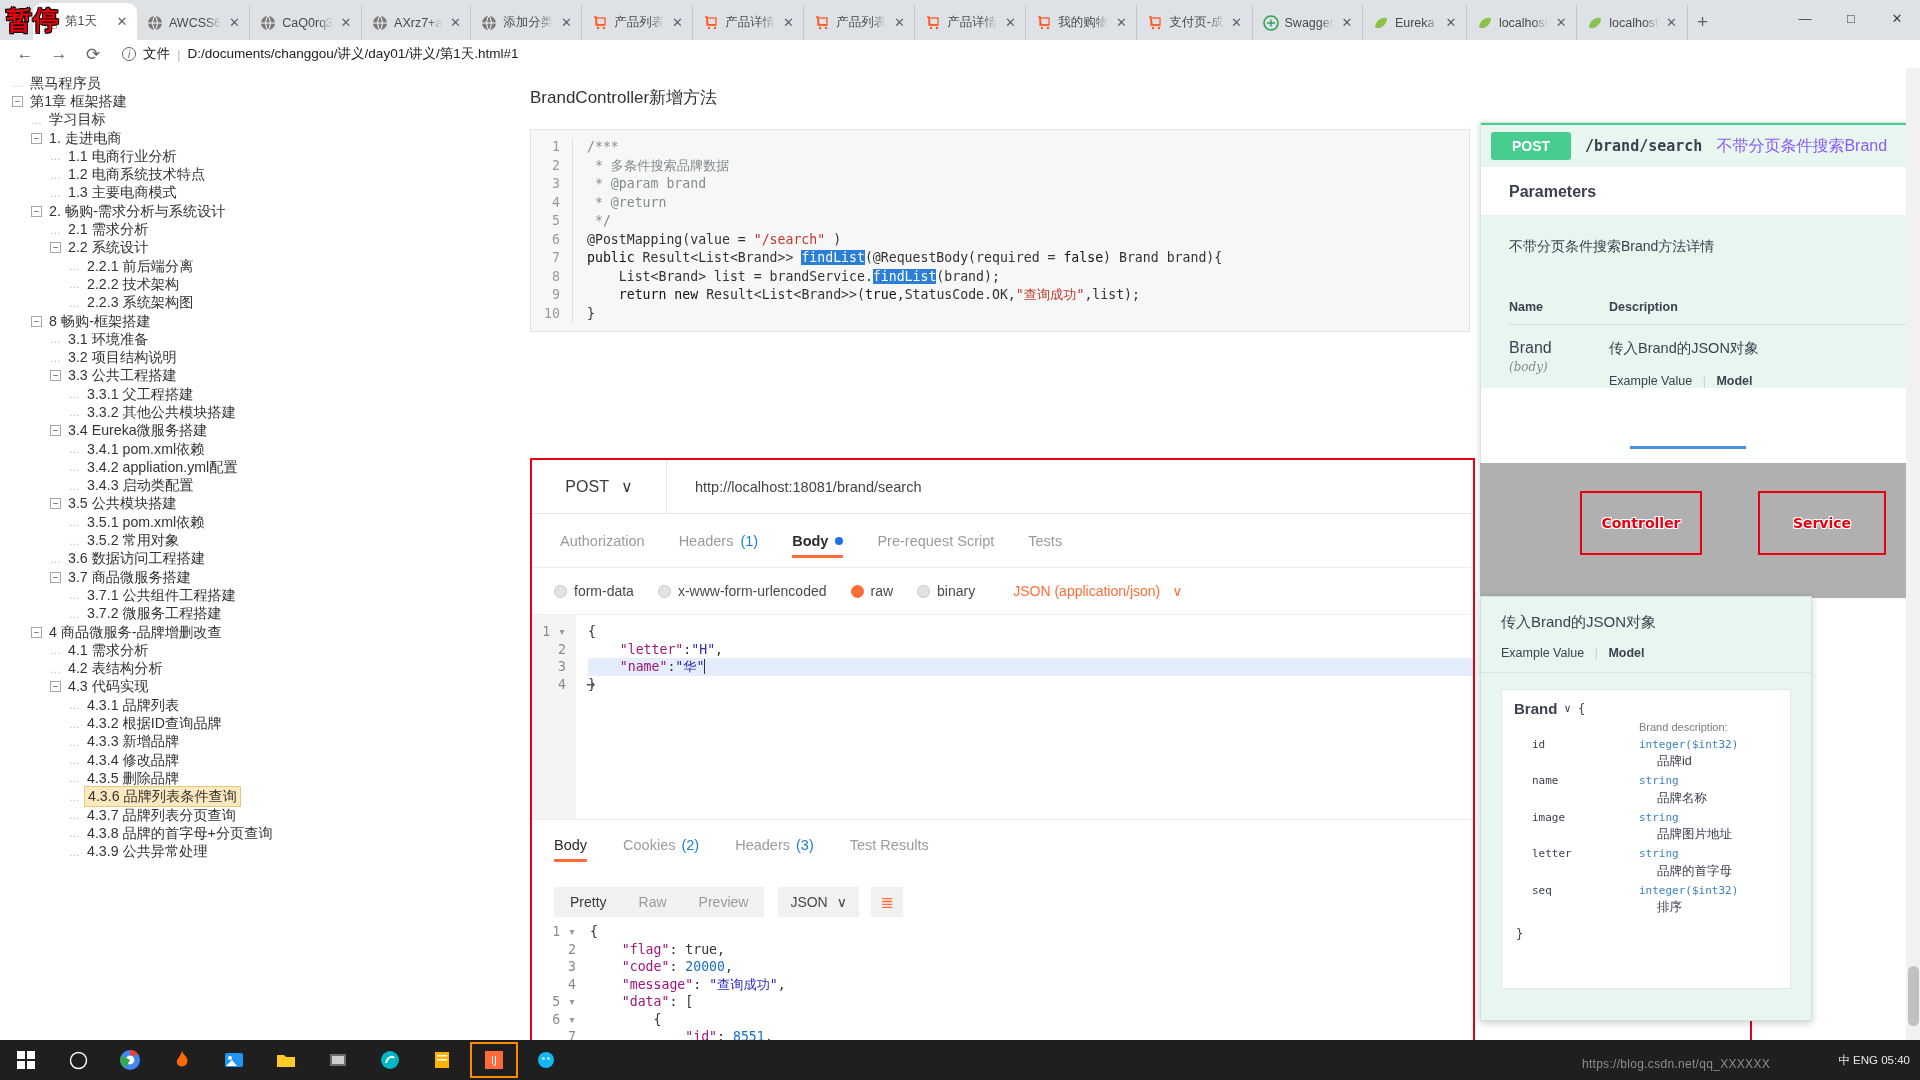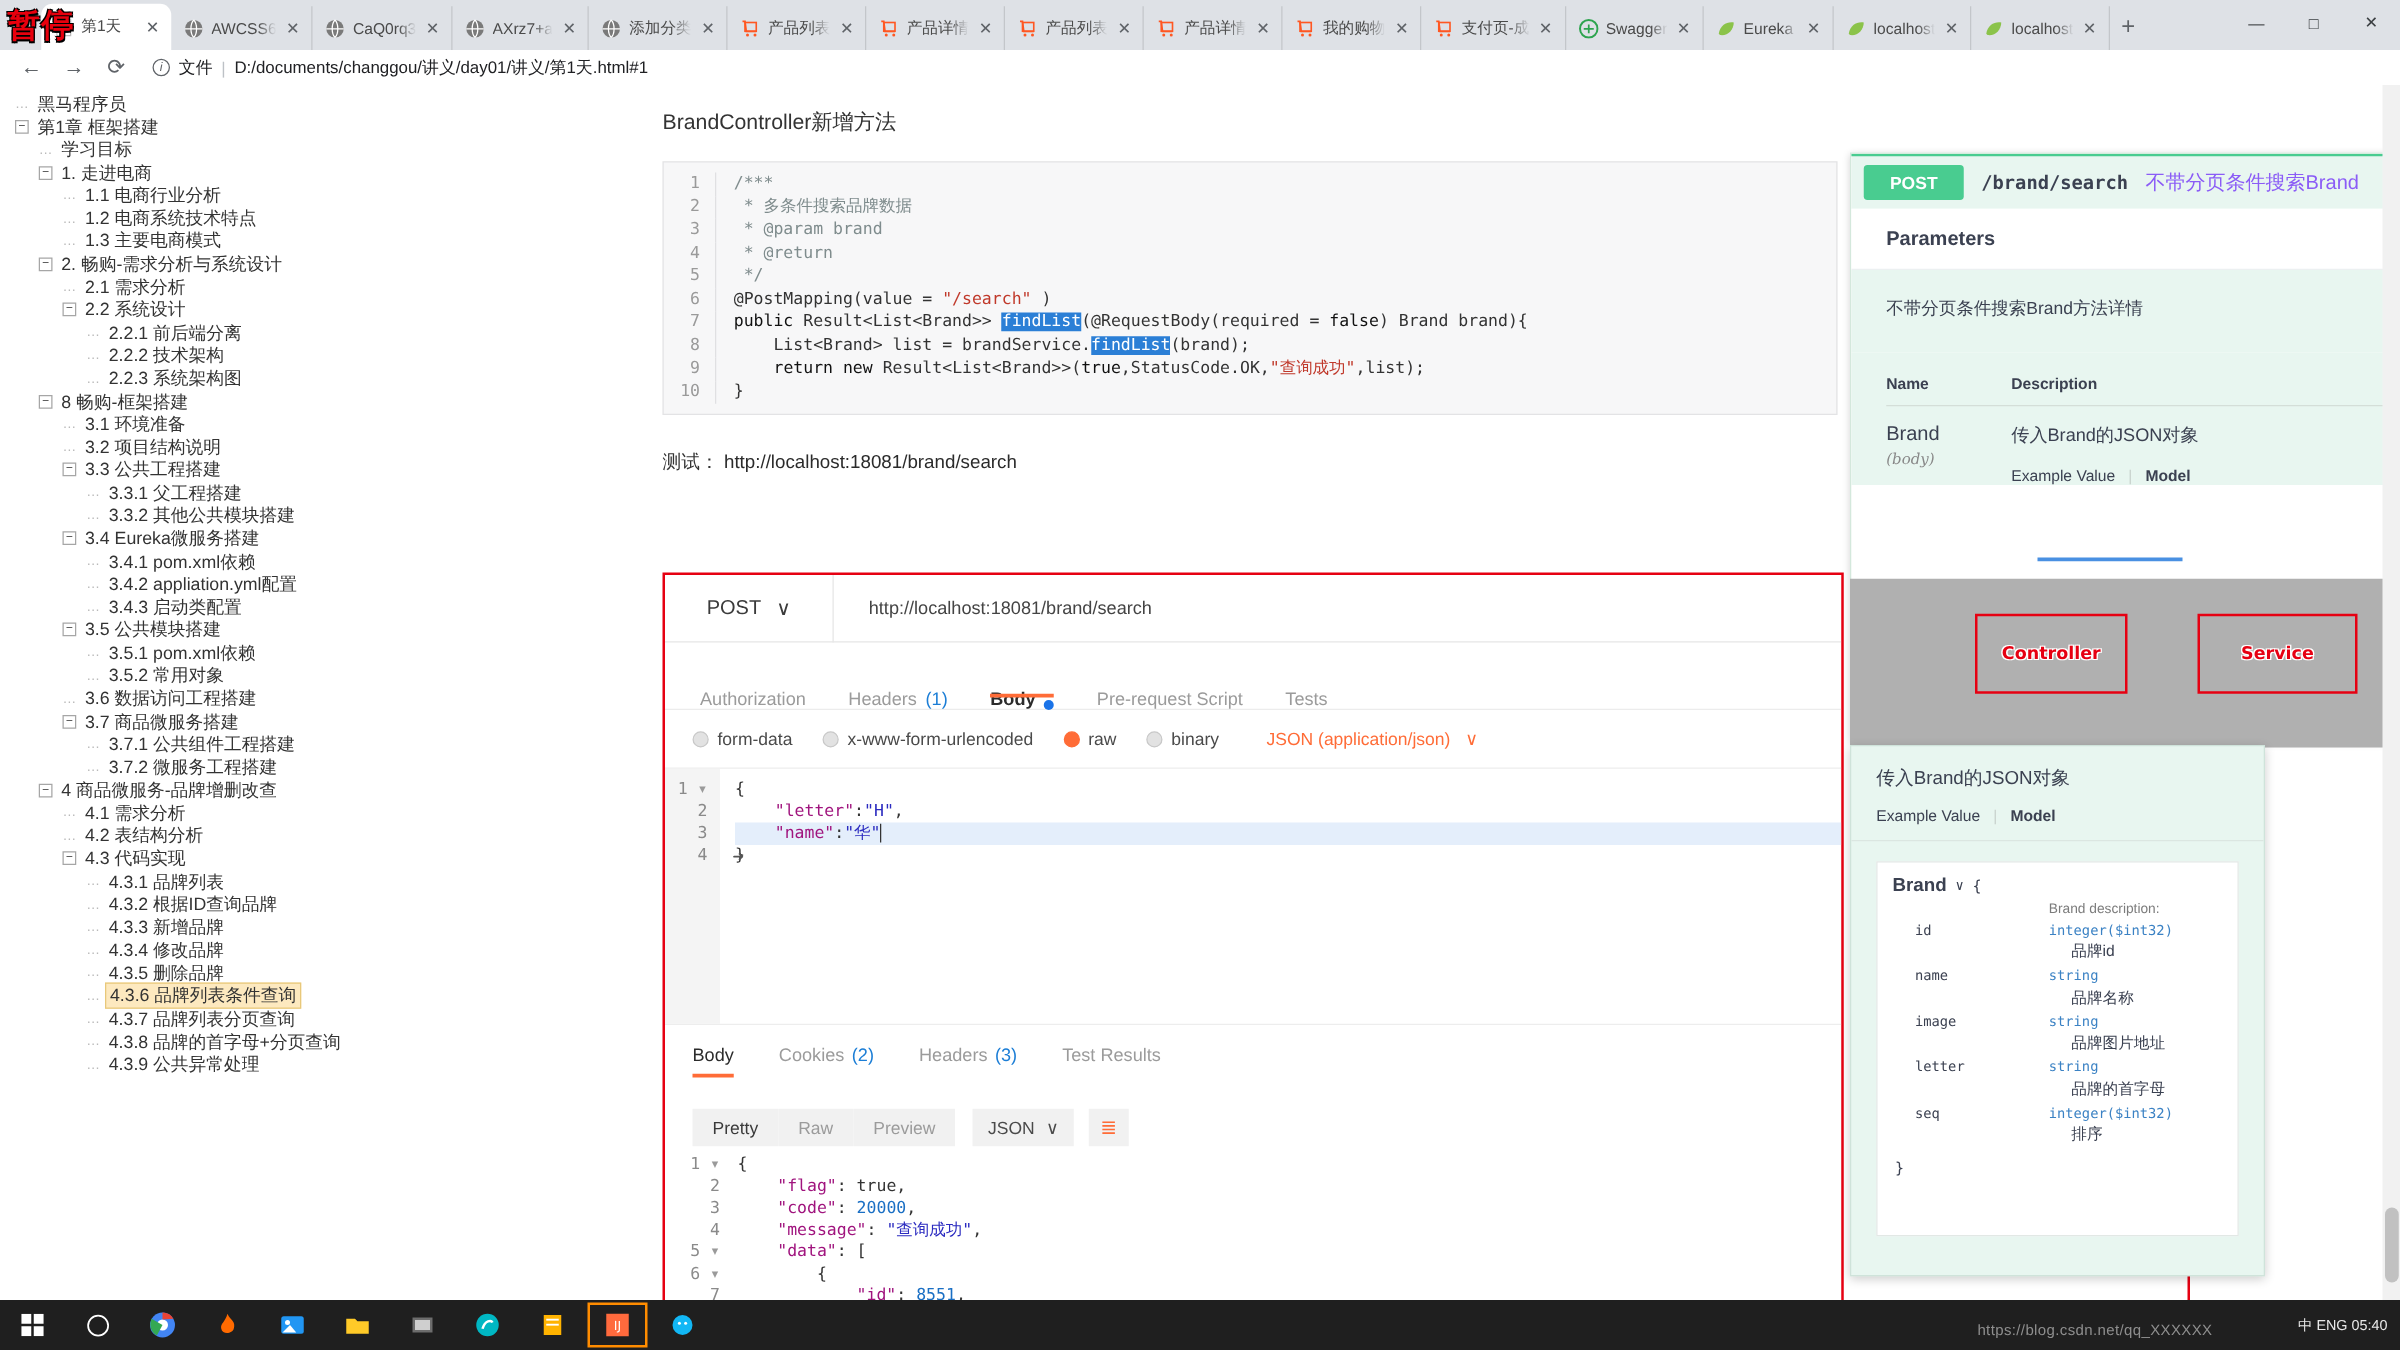--- a/index.html
+++ b/index.html
@@ -87,21 +87,21 @@
 
   
   #postman { position:absolute; left:530px; top:390px; width:945px; height:610px;
      border:2px solid #e60012; background:#fff; overflow:hidden; }
   #pm-urlrow { height:54px; display:flex; align-items:center; border-bottom:1px solid #e6e6e6; }
   #pm-method { width:135px; height:54px; display:flex; align-items:center; justify-content:center; gap:12px;
      border-right:1px solid #e6e6e6; font-size:16px; color:#3b3b3b; }
   #pm-url { padding-left:28px; font-size:14.5px; color:#444; }
   #pm-tabs { height:54px; display:flex; align-items:center; gap:34px; padding-left:28px;
      border-bottom:1px solid #ececec; font-size:14.5px; color:#9b9b9b; }
-  #pm-tabs .pmtab { height:54px; display:flex; align-items:flex-end; gap:7px; position:relative; }
+  #pm-tabs .pmtab { height:54px; display:flex; align-items:center; gap:7px; position:relative; }
   #pm-tabs .pmtab.on { color:#2b2b2b; font-weight:bold; }
   #pm-tabs .pmtab.on:after { content:""; position:absolute; left:0; right:0; bottom:10px; height:3px; background:#ff6c37;}
   #pm-tabs .cnt { color:#1c7ed6; font-weight:normal; }
   #pm-tabs .bdot { width:8px; height:8px; border-radius:50%; background:#1a73e8; }
 
   #pm-radios { height:46px; display:flex; align-items:center; gap:12px; padding-left:22px;
      font-size:14px; color:#4a4a4a; }
   .radio { width:13px; height:13px; border-radius:50%; border:1px solid #c8c8c8; background:#e2e2e2; flex:0 0 13px;}
   .radio.on { background:#ff6c37; border-color:#ff6c37; }
   #pm-ctype { color:#ff6c37; margin-left:14px; }
@@ -599,24 +599,20 @@
         </div>
         <div class="cl">
           <span class="ln">9</span>
           <span class="ct">    <span class="c-kw">return</span> <span class="c-kw">new</span> Result&lt;List&lt;Brand&gt;&gt;(<span class="c-kw">true</span>,StatusCode.OK,<span class="c-str">"查询成功"</span>,list);</span>
         </div>
         <div class="cl">
           <span class="ln">10</span>
           <span class="ct">}</span>
         </div>
       </div>
-    <div id="test-line">
-      <span>测试：</span>
-      <span class="url">http://localhost:18081/brand/search</span>
-    </div>
   </div>
 
   <div id="postman">
     <div id="pm-urlrow">
       <div id="pm-method">
         <span>POST</span>
         <span>∨</span>
       </div>
       <div id="pm-url">http://localhost:18081/brand/search</div>
     </div>

